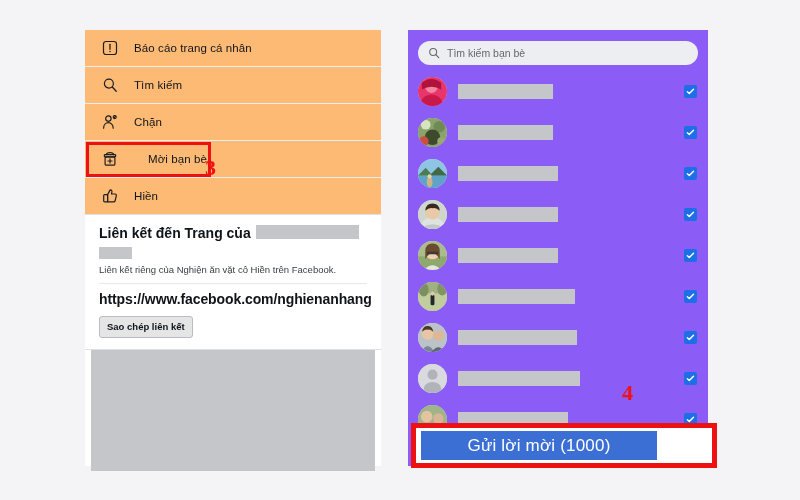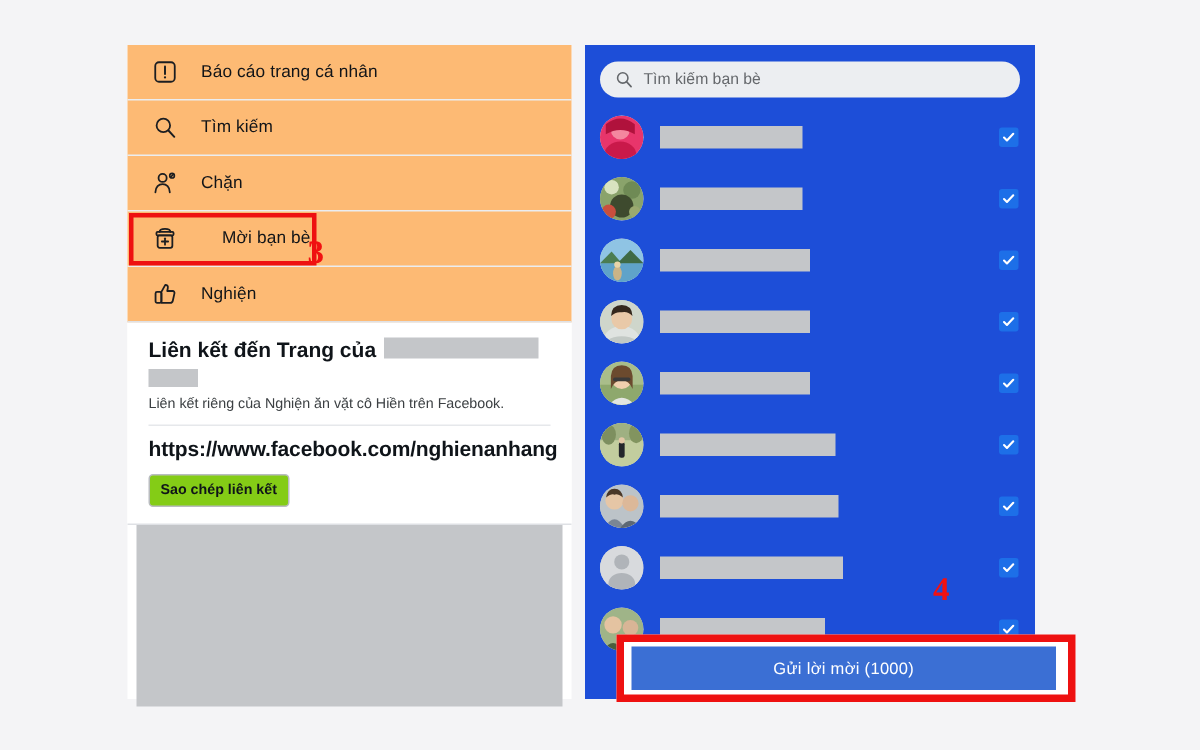--- a/index.html
+++ b/index.html
@@ -81,35 +81,35 @@
   .link-url {
     font-size: 14px; color: #0f1419; font-weight: bold;
     letter-spacing: -.1px;
   }
   .copy-btn {
     display: inline-block;
     margin-top: 9px;
     padding: 4px 7px 5px 7px;
     border: 1px solid #b9bcc0;
     border-radius: 3px;
-    background: #84cc16;
+    background: #e5e5e5;
     font-size: 9.5px; color: #0f1419; font-weight: bold;
     cursor: pointer;
   }
   .gray-block {
     margin: 0 6px;
     height: 121px;
     background: #c4c6c9;
   }
 
   
   .right-panel {
-    position: absolute; left: 390px; top: 30px;
+    position: absolute; left: 408px; top: 30px;
     width: 300px; height: 436px;
-    background: #1d4ed8;
+    background: #8b5cf6;
     overflow: hidden;
   }
   .search-wrap { padding: 11px 10px 6px 10px; }
   .search-box {
     display: flex; align-items: center;
     height: 24px;
     background: #eceef1;
     border-radius: 13px;
     padding: 0 10px;
   }
@@ -147,25 +147,25 @@
   .cta-redbox {
     position: absolute;
     left: 411px; top: 423px;
     width: 306px; height: 45px;
     border: 5px solid #ee1111;
     background: #fff;
   }
   .cta-btn {
     position: absolute;
     left: 421px; top: 431px;
-    width: 283px; height: 29px;
+    width: 236px; height: 29px;
     background: #3b6fd4;
     border-radius: 0;
     display: flex; align-items: center; justify-content: center;
-    color: #fff; font-size: 11px; letter-spacing: .2px;
+    color: #fff; font-size: 17px; letter-spacing: .2px;
     cursor: pointer;
   }
 </style>
 </head>
 <body>
 
 <div class="stage">
 
   <div class="left-panel">
 
@@ -218,21 +218,21 @@
         <span class="hl-box"></span>
       </div>
 
       <div class="menu-row">
         <span class="menu-icon">
           <svg width="16" height="16" viewBox="0 0 16 16">
             <path d="M5.6 6.6 L8.2 1.9 C9.4 1.8 10.1 2.7 9.9 3.9 L9.5 6.0 L13.1 6.0 C14.0 6.0 14.5 6.8 14.3 7.6 L13.2 12.5 C13.0 13.4 12.4 13.9 11.6 13.9 L5.6 13.9 Z" fill="none" stroke="#1c1e21" stroke-width="1.2" stroke-linejoin="round"></path>
             <rect x="1.7" y="6.6" width="3.9" height="7.3" rx="1" fill="none" stroke="#1c1e21" stroke-width="1.2"></rect>
           </svg>
         </span>
-        <span class="menu-label">Nghiện</span>
+        <span class="menu-label">Hiền</span>
       </div>
     </div>
 
     <div class="link-section">
       <div class="link-title">
         <span>Liên kết đến Trang của</span>
         <span class="redact title-a"></span>
       </div>
       <div>
         <span class="redact title-b"></span>

